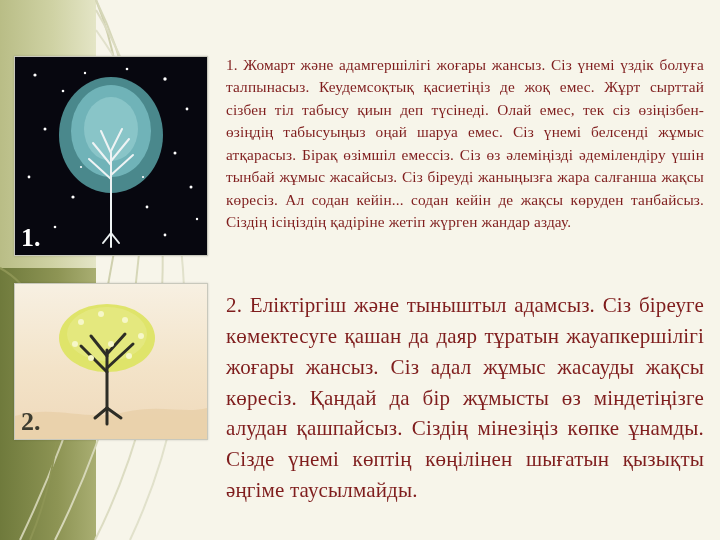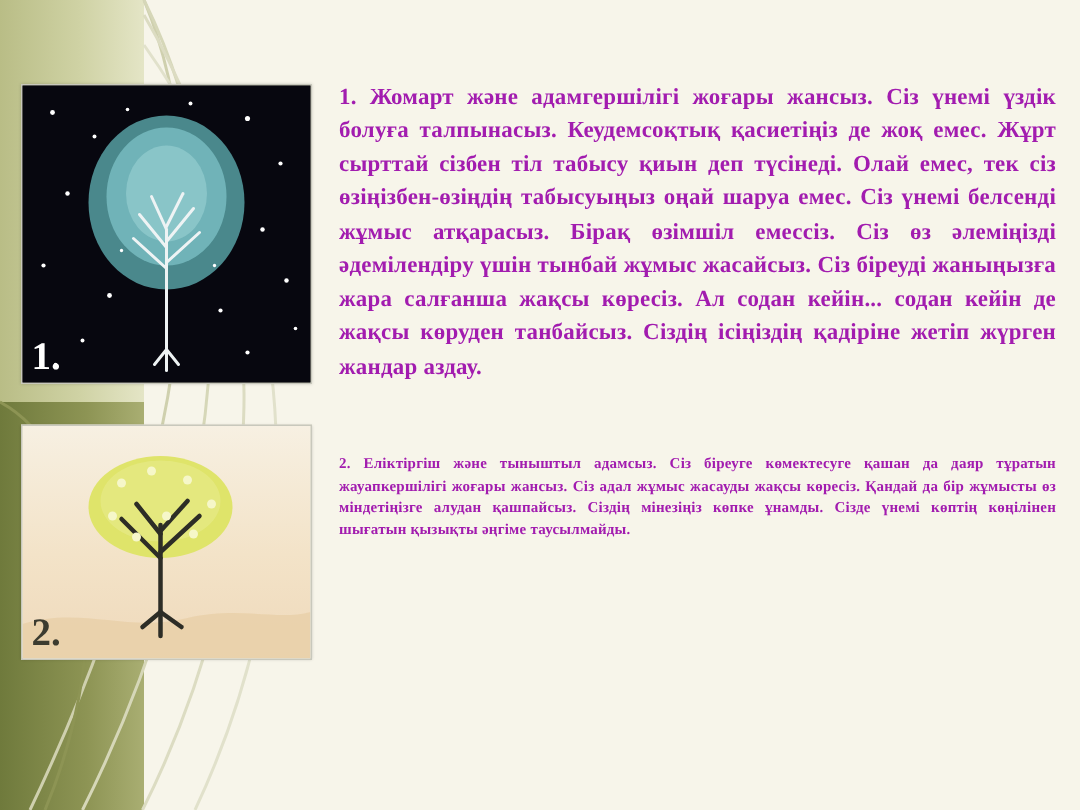--- a/index.html
+++ b/index.html
@@ -87,27 +87,27 @@
     letter-spacing: 0px;
   }
   .thumb-num.dark { color: #3c3c30; }
 
   .text-block {
     width: 478px;
     margin-left: 18px;
     font-family: "Liberation Serif", serif;
     font-size: 15.3px;
     line-height: 1.47;
-    color: #a21caf;
+    color: #7f1d1d;
     text-align: justify;
-    font-weight: bold;
+    font-weight: normal;
     letter-spacing: 0.15px;
   }
   .text-block.first { margin-top: -2px; }
-  .text-block.second { margin-top: 20px; font-size: 10px; }
+  .text-block.second { margin-top: 7px; font-size: 21px; }
 </style>
 </head>
 <body>
 
 <div class="slide">
 
   <div class="bg-main"></div>
   <div class="bg-band-olive"></div>
   <div class="bg-band-dark"></div>
 

